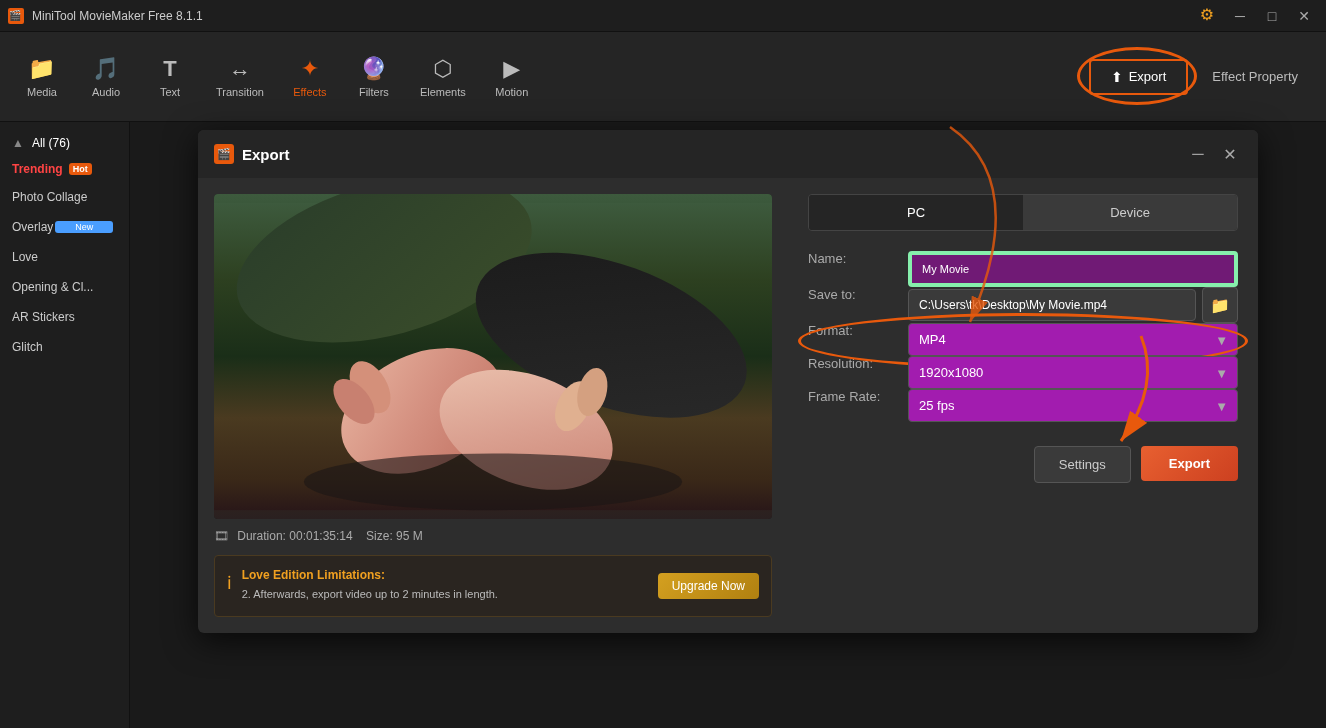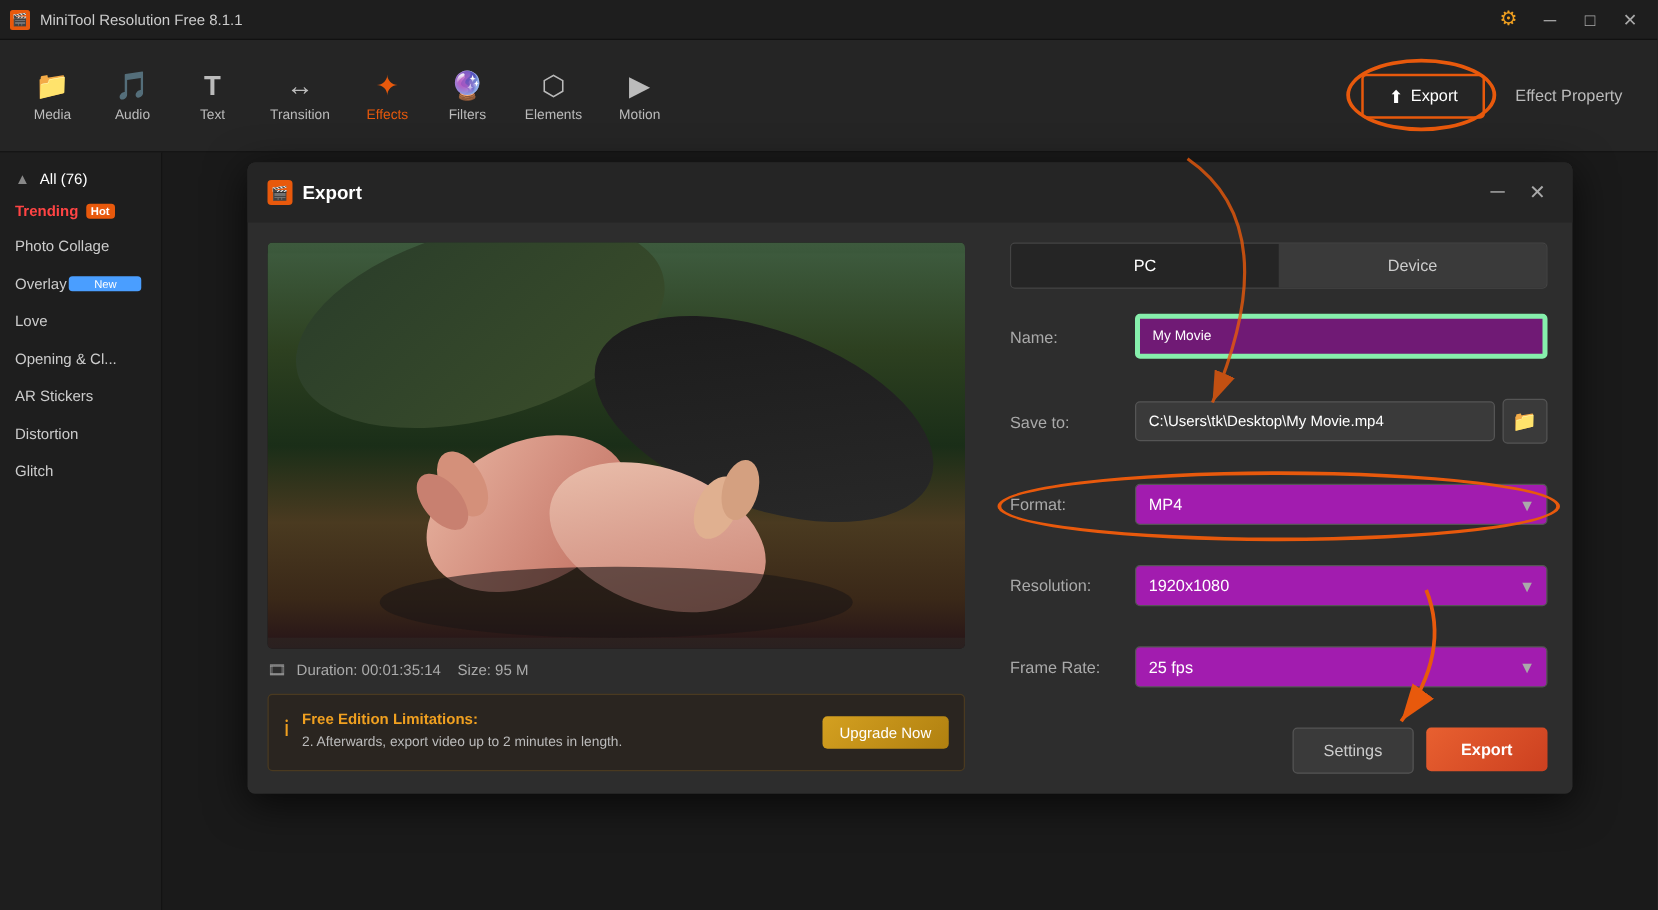--- a/index.html
+++ b/index.html
@@ -56,42 +56,42 @@
     .limitations-title { color: #f0a020; font-size: 12px; font-weight: bold; margin-bottom: 4px; }
     .limitations-item { color: #bbb; font-size: 11px; line-height: 1.6; }
     .upgrade-btn { background: linear-gradient(135deg, #d4a020, #b08010); color: #fff; border: none; padding: 6px 14px; border-radius: 4px; cursor: pointer; font-size: 12px; white-space: nowrap; align-self: center; }
 
     
     .export-settings { flex: 1; padding: 16px 20px; }
     .tab-row { display: flex; gap: 0; margin-bottom: 20px; border: 1px solid #444; border-radius: 4px; overflow: hidden; }
     .tab-btn { flex: 1; padding: 10px; background: #3a3a3a; color: #ccc; border: none; cursor: pointer; font-size: 13px; }
     .tab-btn.active { background: #252525; color: #fff; }
 
-    .field-row { display: flex; align-items: center; margin-bottom: 32px; }
+    .field-row { display: flex; align-items: flex-start; margin-bottom: 0; }
     .field-label { width: 100px; color: #aaa; font-size: 13px; flex-shrink: 0; }
     .field-input { flex: 1; background: #701a75; border: 4px solid #86efac; color: #fff; padding: 8px 10px; border-radius: 4px; font-size: 11px; }
     .save-to-row { display: flex; gap: 6px; align-items: center; flex: 1; }
     .save-to-input { flex: 1; background: #3a3a3a; border: 1px solid #555; color: #fff; padding: 8px 10px; border-radius: 4px; font-size: 12px; }
     .folder-btn { width: 36px; height: 36px; background: #3a3a3a; border: 1px solid #555; color: #ccc; border-radius: 4px; cursor: pointer; display: flex; align-items: center; justify-content: center; font-size: 16px; }
 
     .select-wrapper { flex: 1; position: relative; }
     .field-select { width: 100%; background: #a21caf; border: 1px solid #555; color: #fff; padding: 8px 10px; border-radius: 4px; font-size: 13px; appearance: none; cursor: pointer; }
     .select-arrow { position: absolute; right: 10px; top: 50%; transform: translateY(-50%); color: #aaa; pointer-events: none; }
 
     .bottom-btns { display: flex; gap: 10px; justify-content: flex-end; margin-top: 24px; }
     .settings-btn { background: #3a3a3a; border: 1px solid #555; color: #ccc; padding: 10px 24px; border-radius: 4px; cursor: pointer; font-size: 13px; }
     .export-btn-modal { background: linear-gradient(135deg, #e86030, #cc4020); border: none; color: #fff; padding: 10px 28px; border-radius: 4px; cursor: pointer; font-size: 13px; font-weight: bold; position: relative; }
   </style>
 </head>
 <body>
 
 <div class="title-bar">
   <div class="title-bar-left">
     <div class="title-bar-icon">🎬</div>
-    <span class="title-bar-title">MiniTool Resolution Free 8.1.1</span>
+    <span class="title-bar-title">MiniTool MovieMaker Free 8.1.1</span>
   </div>
   <div class="title-bar-controls">
     <span style="color:#f0a020;font-size:16px;margin-right:8px;">⚙</span>
     <button class="title-bar-btn">─</button>
     <button class="title-bar-btn">□</button>
     <button class="title-bar-btn close">✕</button>
   </div>
 </div>
 
 <div class="toolbar">
@@ -160,23 +160,20 @@
       <span class="new-badge">New</span>
     </div>
     <div class="sidebar-item">
       <span>Love</span>
     </div>
     <div class="sidebar-item">
       <span>Opening &amp; Cl...</span>
     </div>
     <div class="sidebar-item">
       <span>AR Stickers</span>
-    </div>
-    <div class="sidebar-item">
-      <span>Distortion</span>
     </div>
     <div class="sidebar-item">
       <span>Glitch</span>
     </div>
   </div>
 
   <div style="flex:1;position:relative;background:#1a1a1a;">
 
     <div style="position:absolute;top:8px;left:0;right:0;width:1060px;background:#2d2d2d;border-radius:6px;box-shadow:0 8px 32px rgba(0,0,0,0.7);z-index:50;margin:0 auto;left:50%;transform:translateX(-50%);">
 
@@ -254,21 +251,21 @@
               <span>00:01:35:14</span>
               &nbsp;&nbsp;
               <span>Size:</span>
               <span>95 M</span>
             </span>
           </div>
 
           <div class="limitations-box">
             <span class="info-icon">ℹ</span>
             <div class="limitations-text">
-              <div class="limitations-title">Free Edition Limitations:</div>
+              <div class="limitations-title">Love Edition Limitations:</div>
               <div class="limitations-item">2. Afterwards, export video up to 2 minutes in length.</div>
             </div>
             <button class="upgrade-btn">Upgrade Now</button>
           </div>
         </div>
 
         <div class="export-settings">
 
           <div class="tab-row">
             <button class="tab-btn active">PC</button>

